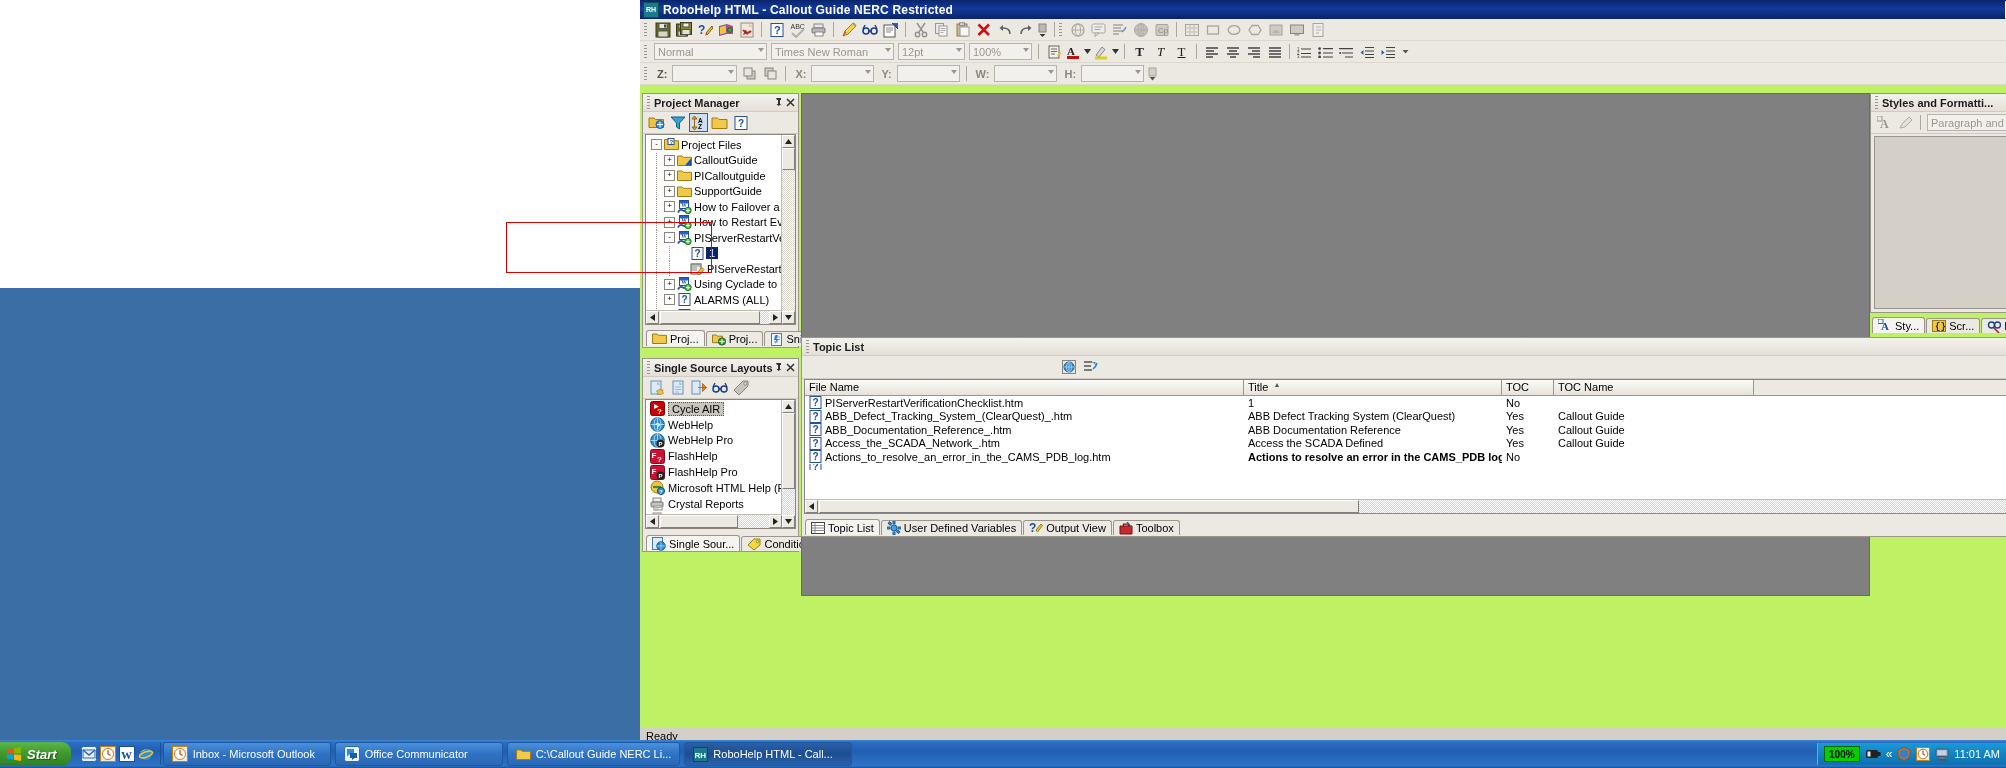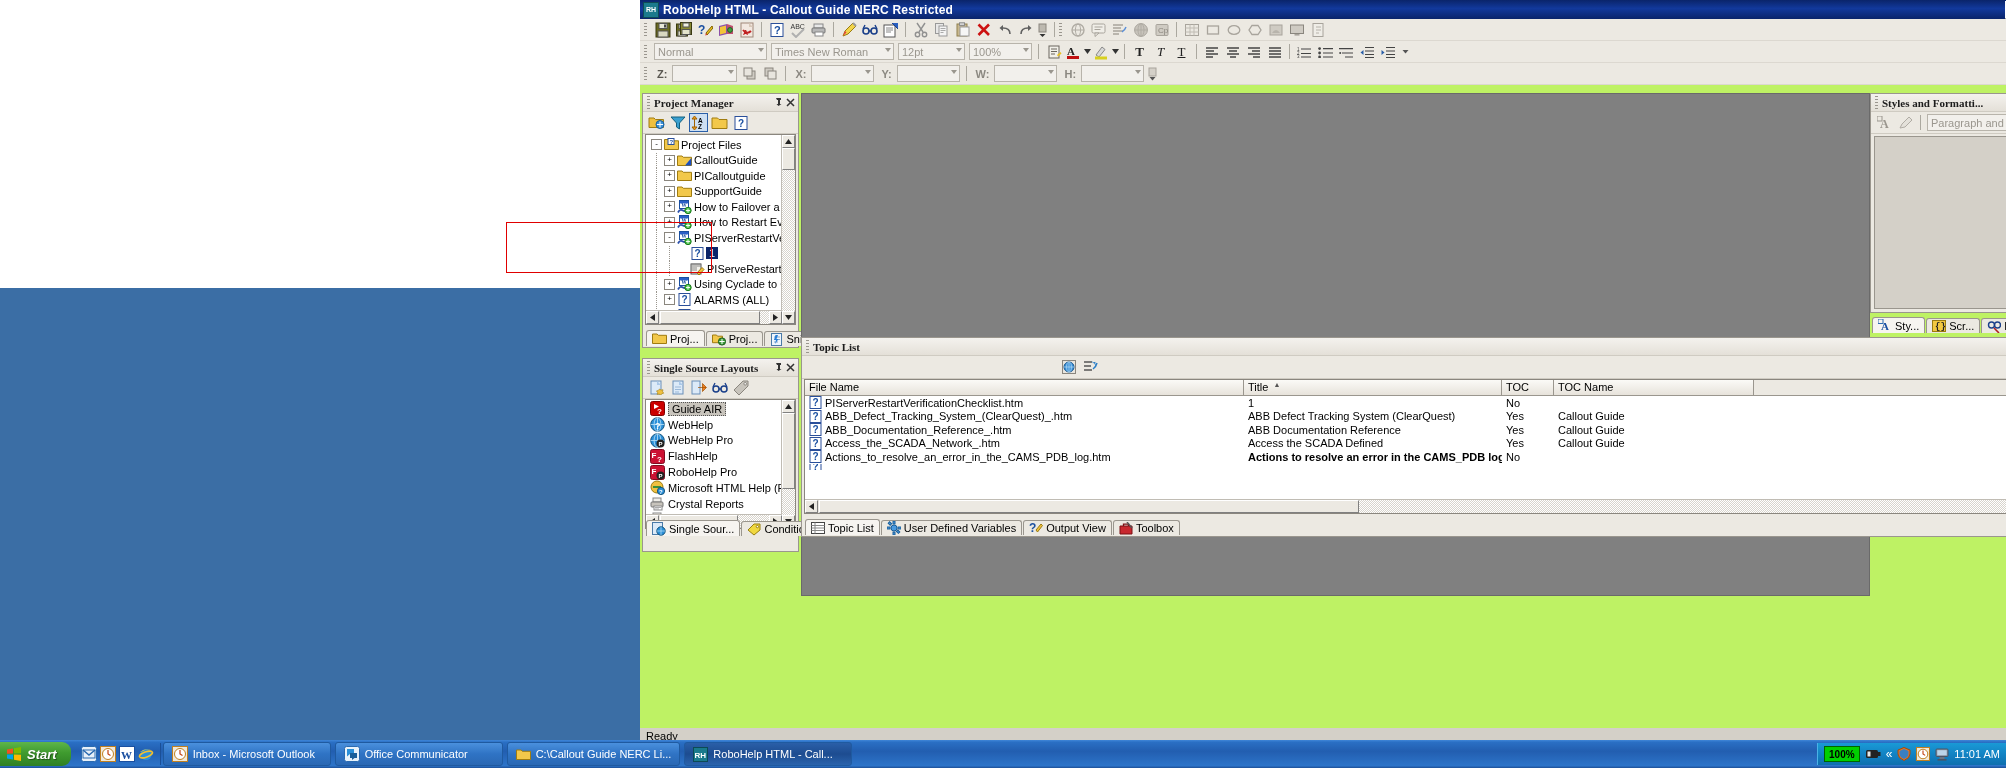--- a/index.html
+++ b/index.html
@@ -62,21 +62,21 @@
   .lbl-dim{color:#8b8880;}
   svg{display:block;}
 
   
   .panel{position:absolute;background:#ece9e2;border:1px solid #9a968e;box-sizing:border-box;}
   .panel-title{
     height:17px;background:linear-gradient(to bottom,#f4f2ee,#e4e0d8);
     display:flex;align-items:center;font-weight:bold;font-size:11px;color:#1c1c1c;
     padding-left:4px;border-bottom:1px solid #cfcbc2;
   }
-  .panel-title .ptxt{flex:1;font-family:Liberation Serif, serif;}
+  .panel-title .ptxt{flex:1;}
   .pin,.closex{width:12px;text-align:center;font-size:11px;color:#333;cursor:default;}
   .panel-toolbar{height:21px;background:#ece9e2;display:flex;align-items:center;padding-left:3px;border-bottom:1px solid #cfcbc2;}
   .listbody{background:#fff;border:1px solid #8a867e;box-sizing:border-box;overflow:hidden;position:relative;}
 
   
   .tree{font-size:11px;color:#000;padding:2px 0 0 4px;}
   .trow{display:flex;align-items:center;height:15.5px;white-space:nowrap;}
   .tw{width:13px;flex:0 0 13px;display:flex;align-items:center;justify-content:center;}
   .expander{
     width:9px;height:9px;border:1px solid #8a867e;background:#fff;
@@ -936,21 +936,21 @@
     <div class="listbody" style="position:absolute;left:2px;top:40px;right:2px;bottom:22px;">
       <div id="ssl-list" style="padding:1px 0 0 2px;">
           <div style="display: flex; align-items: center; height: 15.8px; gap: 3px; padding-left: 2px; font-size: 11px; white-space: nowrap;">
             <span style="display: inline-flex; align-items: center;">
               <svg width="15" height="15" viewBox="0 0 15 15">
                 <rect x="0.5" y="0.5" width="14" height="14" rx="2" fill="#cc0000" stroke="#800000"></rect>
                 <path d="M4 3 L9 5.5 L4 8 Z" fill="#fff"></path>
                 <text x="7" y="13" font-size="8" font-weight="bold" fill="#fff" font-family="Liberation Sans">?</text>
               </svg>
             </span>
-            <span style="background: rgb(200, 196, 188); border: 1px dotted rgb(85, 85, 85); padding: 0px 3px;">Guide AIR</span>
+            <span style="background: rgb(200, 196, 188); border: 1px dotted rgb(85, 85, 85); padding: 0px 3px;">Cycle AIR</span>
           </div>
           <div style="display: flex; align-items: center; height: 15.8px; gap: 3px; padding-left: 2px; font-size: 11px; white-space: nowrap;">
             <span style="display: inline-flex; align-items: center;">
               <svg width="15" height="15" viewBox="0 0 15 15">
                 <circle cx="7.5" cy="7.5" r="6.8" fill="#2a8fd8" stroke="#14557f"></circle>
                 <path d="M0.7 7.5 h13.6 M7.5 0.7 v13.6" stroke="#bde2f8" stroke-width=".8"></path>
                 <ellipse cx="7.5" cy="7.5" rx="3.4" ry="6.8" fill="none" stroke="#bde2f8" stroke-width=".8"></ellipse>
                 <text x="5" y="11.5" font-size="9" font-weight="bold" fill="#fff" font-family="Liberation Sans">?</text>
               </svg>
             </span>
@@ -980,21 +980,21 @@
           </div>
           <div style="display: flex; align-items: center; height: 15.8px; gap: 3px; padding-left: 2px; font-size: 11px; white-space: nowrap;">
             <span style="display: inline-flex; align-items: center;">
               <svg width="15" height="15" viewBox="0 0 15 15">
                 <rect x="0.5" y="0.5" width="14" height="14" rx="2" fill="#cc1133" stroke="#800a1f"></rect>
                 <text x="1.5" y="9" font-size="8" font-weight="bold" fill="#fff" font-family="Liberation Sans">F</text>
                 <circle cx="10.5" cy="10.5" r="4" fill="#222"></circle>
                 <text x="8.4" y="13" font-size="6" font-weight="bold" fill="#fff" font-family="Liberation Sans">P</text>
               </svg>
             </span>
-            <span>RoboHelp Pro</span>
+            <span>FlashHelp Pro</span>
           </div>
           <div style="display: flex; align-items: center; height: 15.8px; gap: 3px; padding-left: 2px; font-size: 11px; white-space: nowrap;">
             <span style="display: inline-flex; align-items: center;">
               <svg width="15" height="15" viewBox="0 0 15 15">
                 <circle cx="7" cy="7" r="6" fill="#f0c040" stroke="#9a7c10"></circle>
                 <path d="M3 7 h8" stroke="#3a8f3a" stroke-width="2"></path>
                 <circle cx="11" cy="11" r="3.6" fill="#2a8fd8" stroke="#14557f"></circle>
                 <text x="9" y="13.6" font-size="6" font-weight="bold" fill="#fff" font-family="Liberation Sans">?</text>
               </svg>
             </span>
@@ -1045,21 +1045,21 @@
           </div>
         <div class="sbthumb" style="position:absolute;left:14px;top:0;width:78px;height:13px;"></div>
         <div class="sbtrack" style="position:absolute;left:92px;right:13px;top:0;bottom:0;"></div>
         <div class="sbbtn" style="position:absolute;right:0;">
             <svg width="5" height="7" viewBox="0 0 5 7">
               <path d="M0 0 L5 3.5 L0 7 Z" fill="#222"></path>
             </svg>
           </div>
       </div>
     </div>
-    <div class="tabstrip" style="position:absolute;left:0;bottom:15px;" id="ssl-tabs">
+    <div class="tabstrip" style="position:absolute;left:0;bottom:0;" id="ssl-tabs">
         <div class="tab active">
           <span style="display: inline-flex; align-items: center;">
             <svg width="14" height="14" viewBox="0 0 14 14">
               <rect x="0.5" y="0.5" width="10" height="12" fill="#dceaf8" stroke="#4a7aa8"></rect>
               <circle cx="9" cy="9" r="4.2" fill="#2a8fd8" stroke="#14557f"></circle>
               <path d="M4.8 9 h8.4 M9 4.8 v8.4" stroke="#bde2f8" stroke-width=".7"></path>
             </svg>
           </span>
           <span>Single Sour...</span>
         </div>

